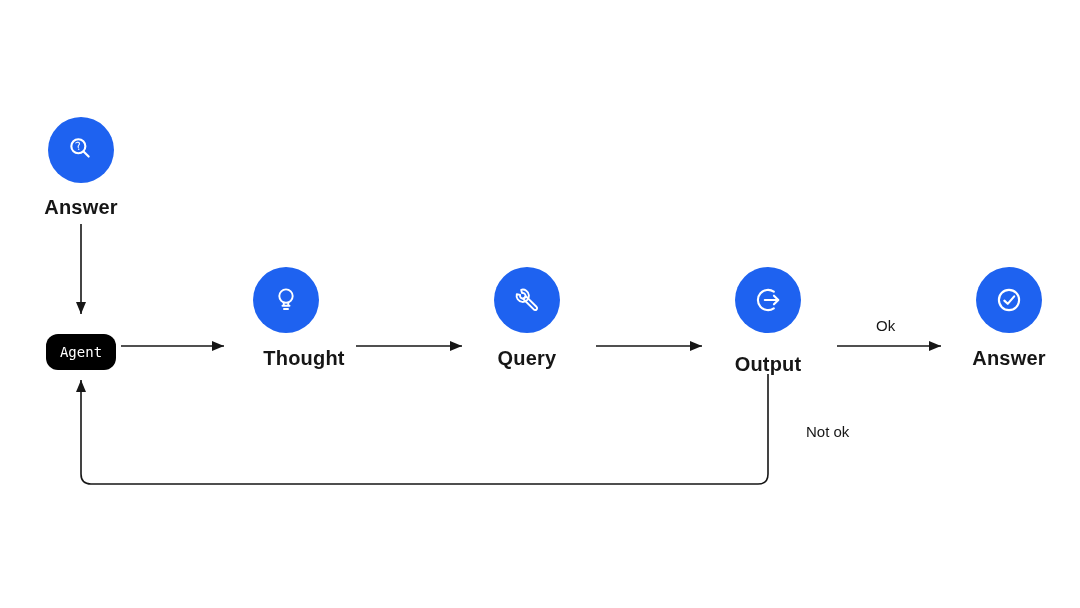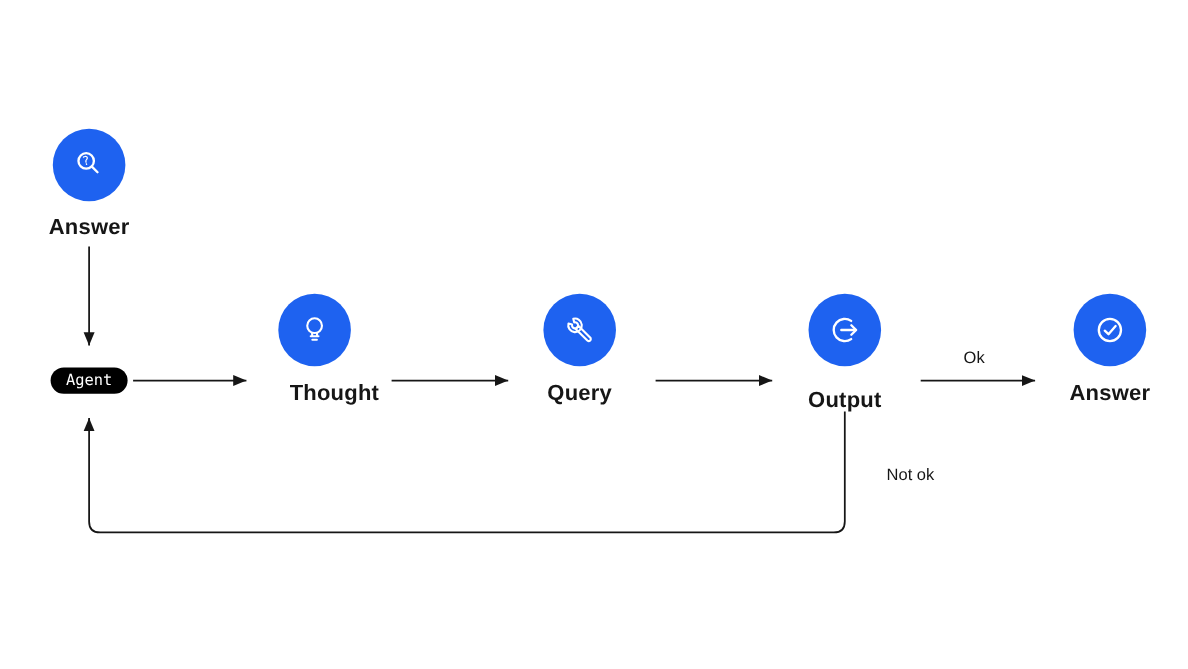--- a/index.html
+++ b/index.html
@@ -11,21 +11,21 @@
   }
   *{margin:0;padding:0;box-sizing:border-box;}
   html,body{width:1080px;height:608px;background:#ffffff;overflow:hidden;
     font-family:"Liberation Sans",sans-serif;}
   .canvas{position:relative;width:1080px;height:608px;background:#ffffff;}
   .edges{position:absolute;left:0;top:0;width:1080px;height:608px;color:var(--line);}
   .node-circle{position:absolute;width:66px;height:66px;border-radius:50%;
     background:var(--accent);display:flex;align-items:center;justify-content:center;}
   .node-label{position:absolute;transform:translateX(-50%);
     font-size:20px;font-weight:700;color:var(--label);letter-spacing:.2px;white-space:nowrap;}
-  .agent-pill{position:absolute;left:46px;top:334px;width:70px;height:24px;
+  .agent-pill{position:absolute;left:46px;top:334px;width:70px;height:36px;
     background:var(--agent-bg);border-radius:12px;display:flex;align-items:center;justify-content:center;}
   .agent-pill span{color:var(--agent-fg);font-family:"DejaVu Sans Mono",monospace;
     font-size:14px;line-height:1;}
   .edge-label{position:absolute;font-size:15px;color:var(--label);white-space:nowrap;}
   
   .pos-query{left:48px;top:117px;}
   .pos-thought{left:253px;top:267px;}
   .pos-tool{left:494px;top:267px;}
   .pos-output{left:735px;top:267px;}
   .pos-answer{left:976px;top:267px;}

